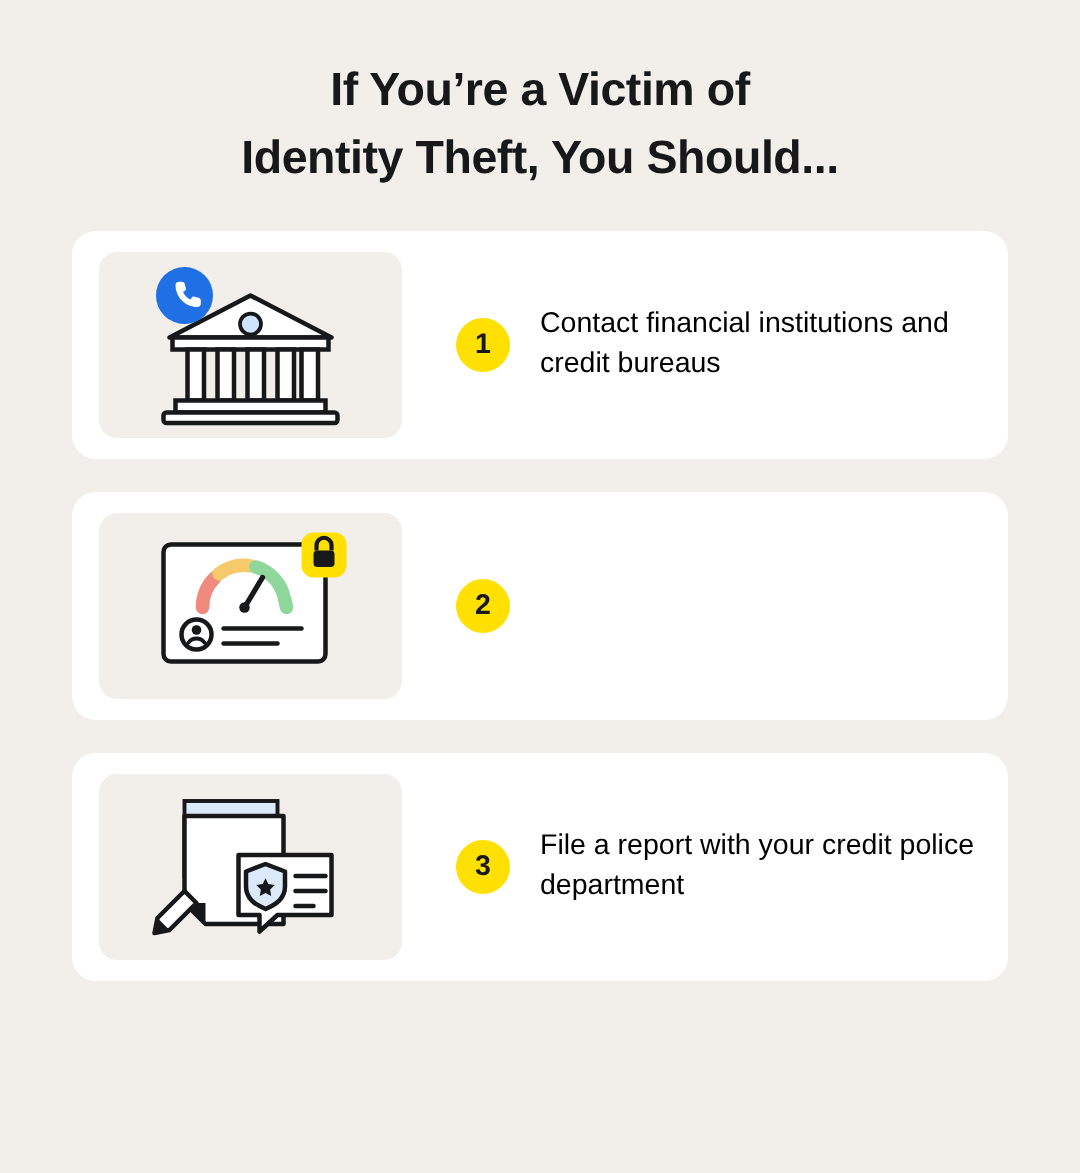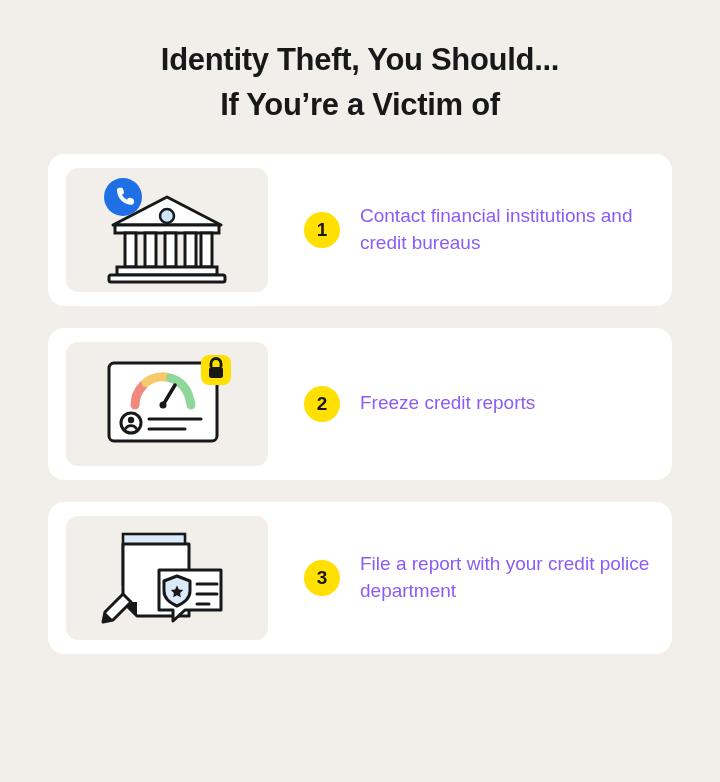--- a/index.html
+++ b/index.html
@@ -72,35 +72,35 @@
     background: #ffe000;
     color: #17181a;
     font-size: 19px;
     font-weight: bold;
     display: flex;
     align-items: center;
     justify-content: center;
     flex: none;
   }
   .card-text {
-    color: #8b5cf6;
+    color: #000000;
     font-size: 19px;
     line-height: 1.42;
     max-width: 300px;
   }
   svg { display: block; }
 </style>
 </head>
 <body>
 
 <div class="page">
 
   <div class="title">
+    <span class="line">If You’re a Victim of</span>
     <span class="line">Identity Theft, You Should...</span>
-    <span class="line">If You’re a Victim of</span>
   </div>
 
   <div class="cards">
 
     <div class="card">
       <div class="icon-box">
         <span>
           <svg width="140" height="110" viewBox="0 0 140 110">
 
             <path d="M70 22 L124 50 L16 50 Z" fill="#ffffff" stroke="#17181a" stroke-width="3" stroke-linejoin="round"></path>
@@ -152,21 +152,20 @@
             <line x1="52" y1="80" x2="88" y2="80" stroke="#17181a" stroke-width="3" stroke-linecap="round"></line>
 
             <rect x="104" y="6" width="30" height="30" rx="8" fill="#ffe000"></rect>
             <path d="M114 18v-3.5a5 5 0 0 1 10 0V18" fill="none" stroke="#17181a" stroke-width="2.8"></path>
             <rect x="112" y="18" width="14" height="11" rx="2.5" fill="#17181a"></rect>
           </svg>
         </span>
       </div>
       <div class="card-body">
         <div class="badge">2</div>
-        <div class="card-text">Freeze credit reports</div>
       </div>
     </div>
 
     <div class="card">
       <div class="icon-box">
         <span>
           <svg width="140" height="112" viewBox="0 0 140 112">
 
             <rect x="26" y="12" width="62" height="50" fill="#dce9f8" stroke="#17181a" stroke-width="2.6"></rect>
 

